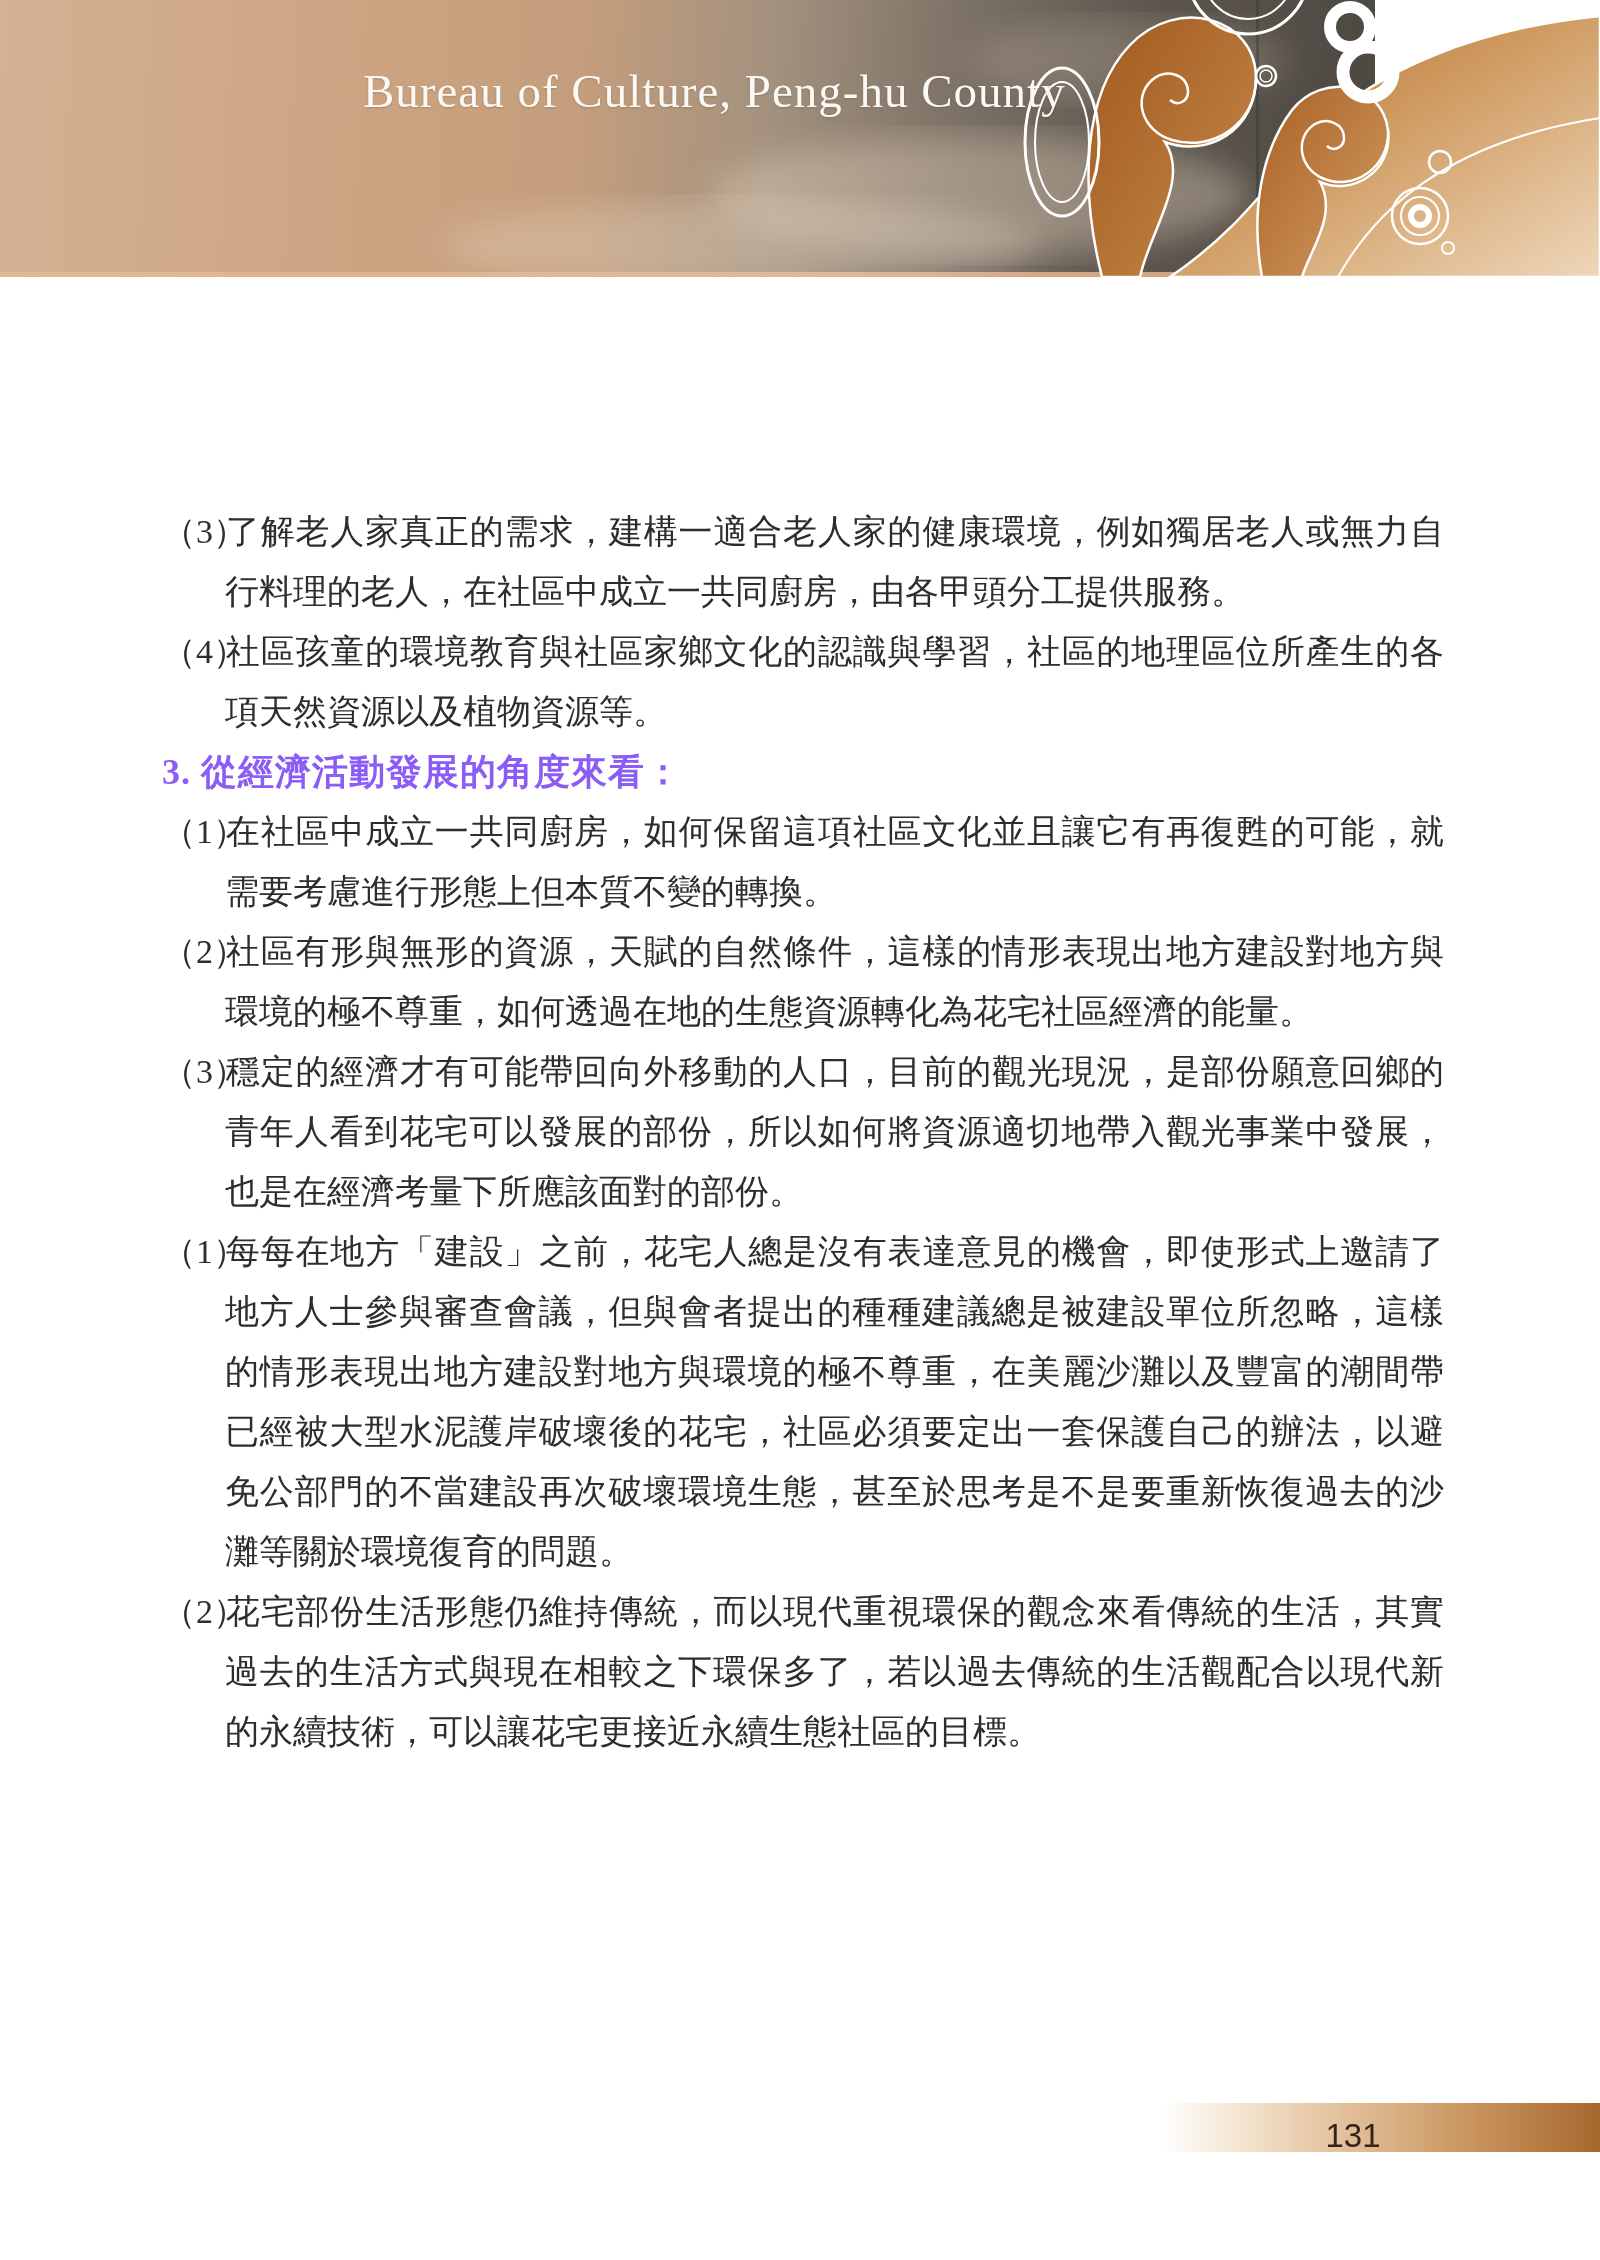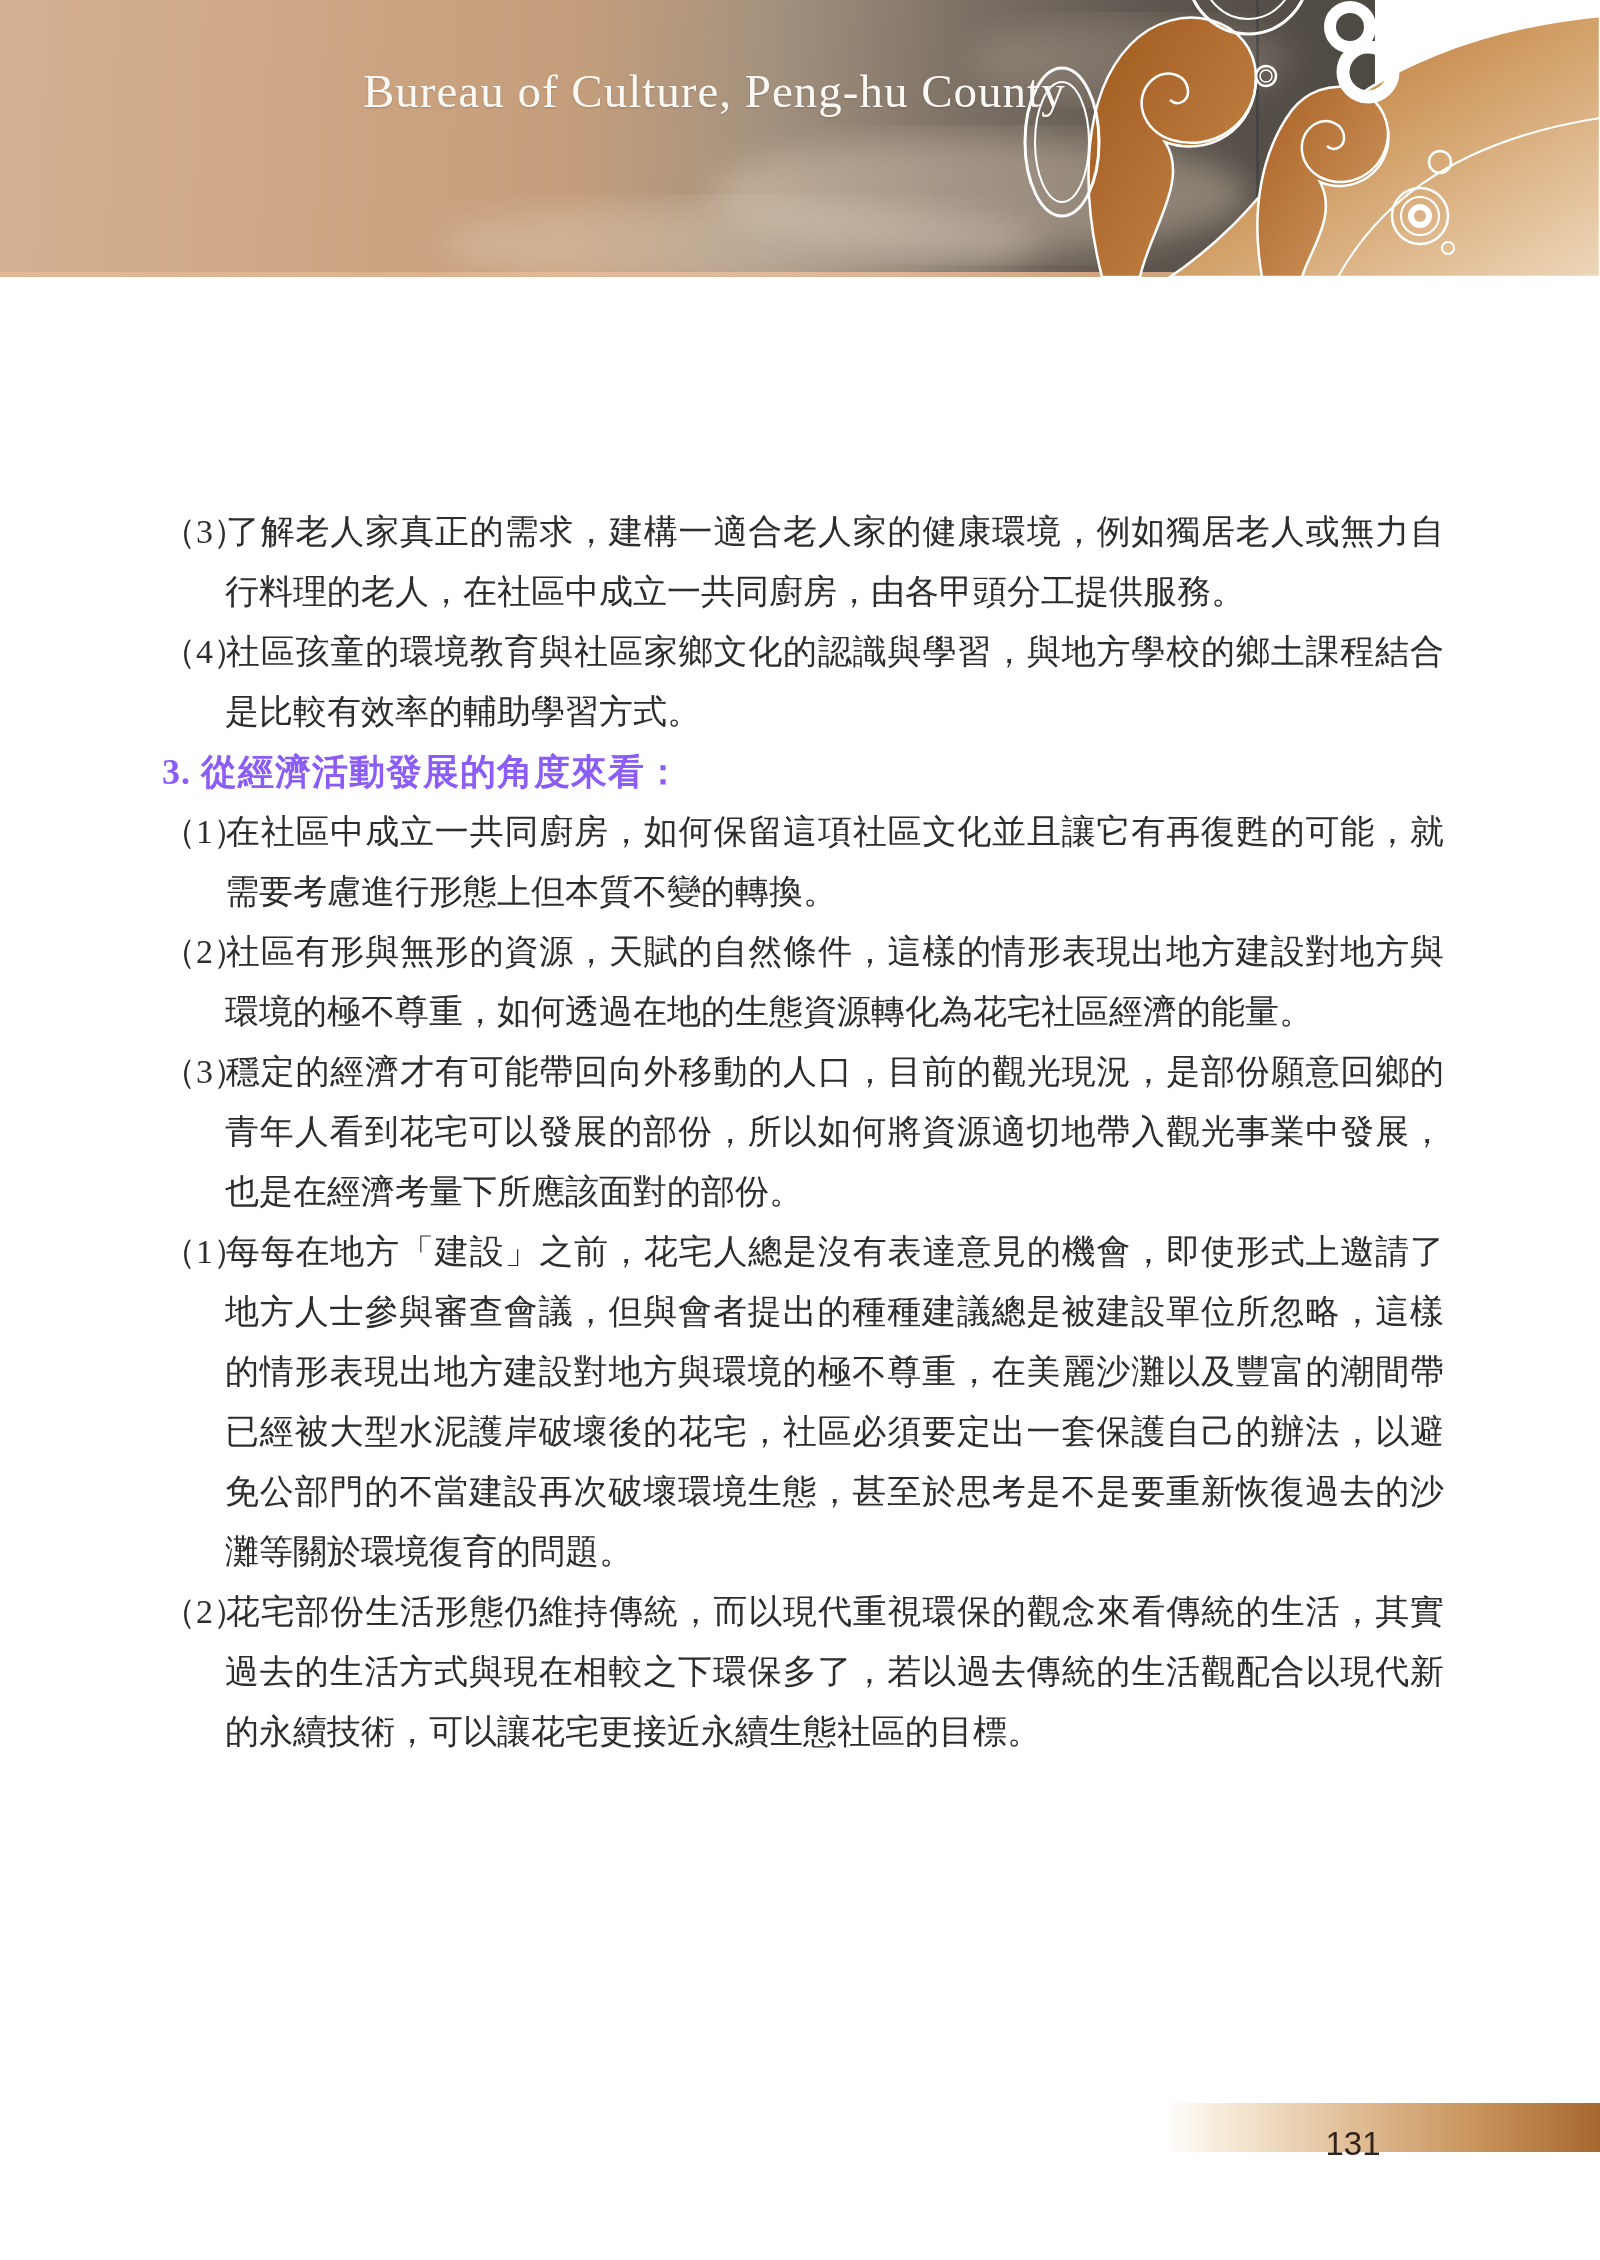--- a/index.html
+++ b/index.html
@@ -43,21 +43,21 @@
     color:#8b5cf6; letter-spacing:1px;
   }
 
   
   .footer-bar {
     position:absolute; left:1163px; top:2103px; width:437px; height:49px;
     background:linear-gradient(90deg,
       #ffffff 0%, #f5e7d3 16%, #e2bf99 42%, #c8935b 72%, #a5682f 100%);
   }
   .page-number {
-    position:absolute; left:130px; top:16px; width:120px; height:49px;
+    position:absolute; left:130px; top:8px; width:120px; height:49px;
     text-align:center; line-height:49px;
     font-family:"Liberation Sans","DejaVu Sans",sans-serif;
     font-size:33px; color:#33241a;
   }
 </style>
 </head>
 <body>
 
 <div class="header-band">
   <svg class="header-decor" width="1600" height="277" viewBox="0 0 1600 277">
@@ -124,21 +124,21 @@
       <circle cx="1448" cy="248" r="6" stroke-width="2"></circle>
     </g>
   </svg>
 
   <span class="header-title">Bureau of Culture, Peng-hu County</span>
   <div class="accent-edge"></div>
 </div>
 
 <main class="content">
     <p class="para"><span class="marker">（3）</span><span>了解老人家真正的需求，建構一適合老人家的健康環境，例如獨居老人或無力自行料理的老人，在社區中成立一共同廚房，由各甲頭分工提供服務。</span></p>
-    <p class="para"><span class="marker">（4）</span><span>社區孩童的環境教育與社區家鄉文化的認識與學習，與地方學校的鄉土課程結合是比較有效率的輔助學習方式。</span></p>
+    <p class="para"><span class="marker">（4）</span><span>社區孩童的環境教育與社區家鄉文化的認識與學習，社區的地理區位所產生的各項天然資源以及植物資源等。</span></p>
     <h3 class="sec-heading">3. 從經濟活動發展的角度來看：</h3>
     <p class="para"><span class="marker">（1）</span><span>在社區中成立一共同廚房，如何保留這項社區文化並且讓它有再復甦的可能，就需要考慮進行形態上但本質不變的轉換。</span></p>
     <p class="para"><span class="marker">（2）</span><span>社區有形與無形的資源，天賦的自然條件，這樣的情形表現出地方建設對地方與環境的極不尊重，如何透過在地的生態資源轉化為花宅社區經濟的能量。</span></p>
     <p class="para"><span class="marker">（3）</span><span>穩定的經濟才有可能帶回向外移動的人口，目前的觀光現況，是部份願意回鄉的青年人看到花宅可以發展的部份，所以如何將資源適切地帶入觀光事業中發展，也是在經濟考量下所應該面對的部份。</span></p>
     <p class="para"><span class="marker">（1）</span><span>每每在地方「建設」之前，花宅人總是沒有表達意見的機會，即使形式上邀請了地方人士參與審查會議，但與會者提出的種種建議總是被建設單位所忽略，這樣的情形表現出地方建設對地方與環境的極不尊重，在美麗沙灘以及豐富的潮間帶已經被大型水泥護岸破壞後的花宅，社區必須要定出一套保護自己的辦法，以避免公部門的不當建設再次破壞環境生態，甚至於思考是不是要重新恢復過去的沙灘等關於環境復育的問題。</span></p>
     <p class="para"><span class="marker">（2）</span><span>花宅部份生活形態仍維持傳統，而以現代重視環保的觀念來看傳統的生活，其實過去的生活方式與現在相較之下環保多了，若以過去傳統的生活觀配合以現代新的永續技術，可以讓花宅更接近永續生態社區的目標。</span></p>
   </main>
 
 <div class="footer-bar">
   <span class="page-number">131</span>

